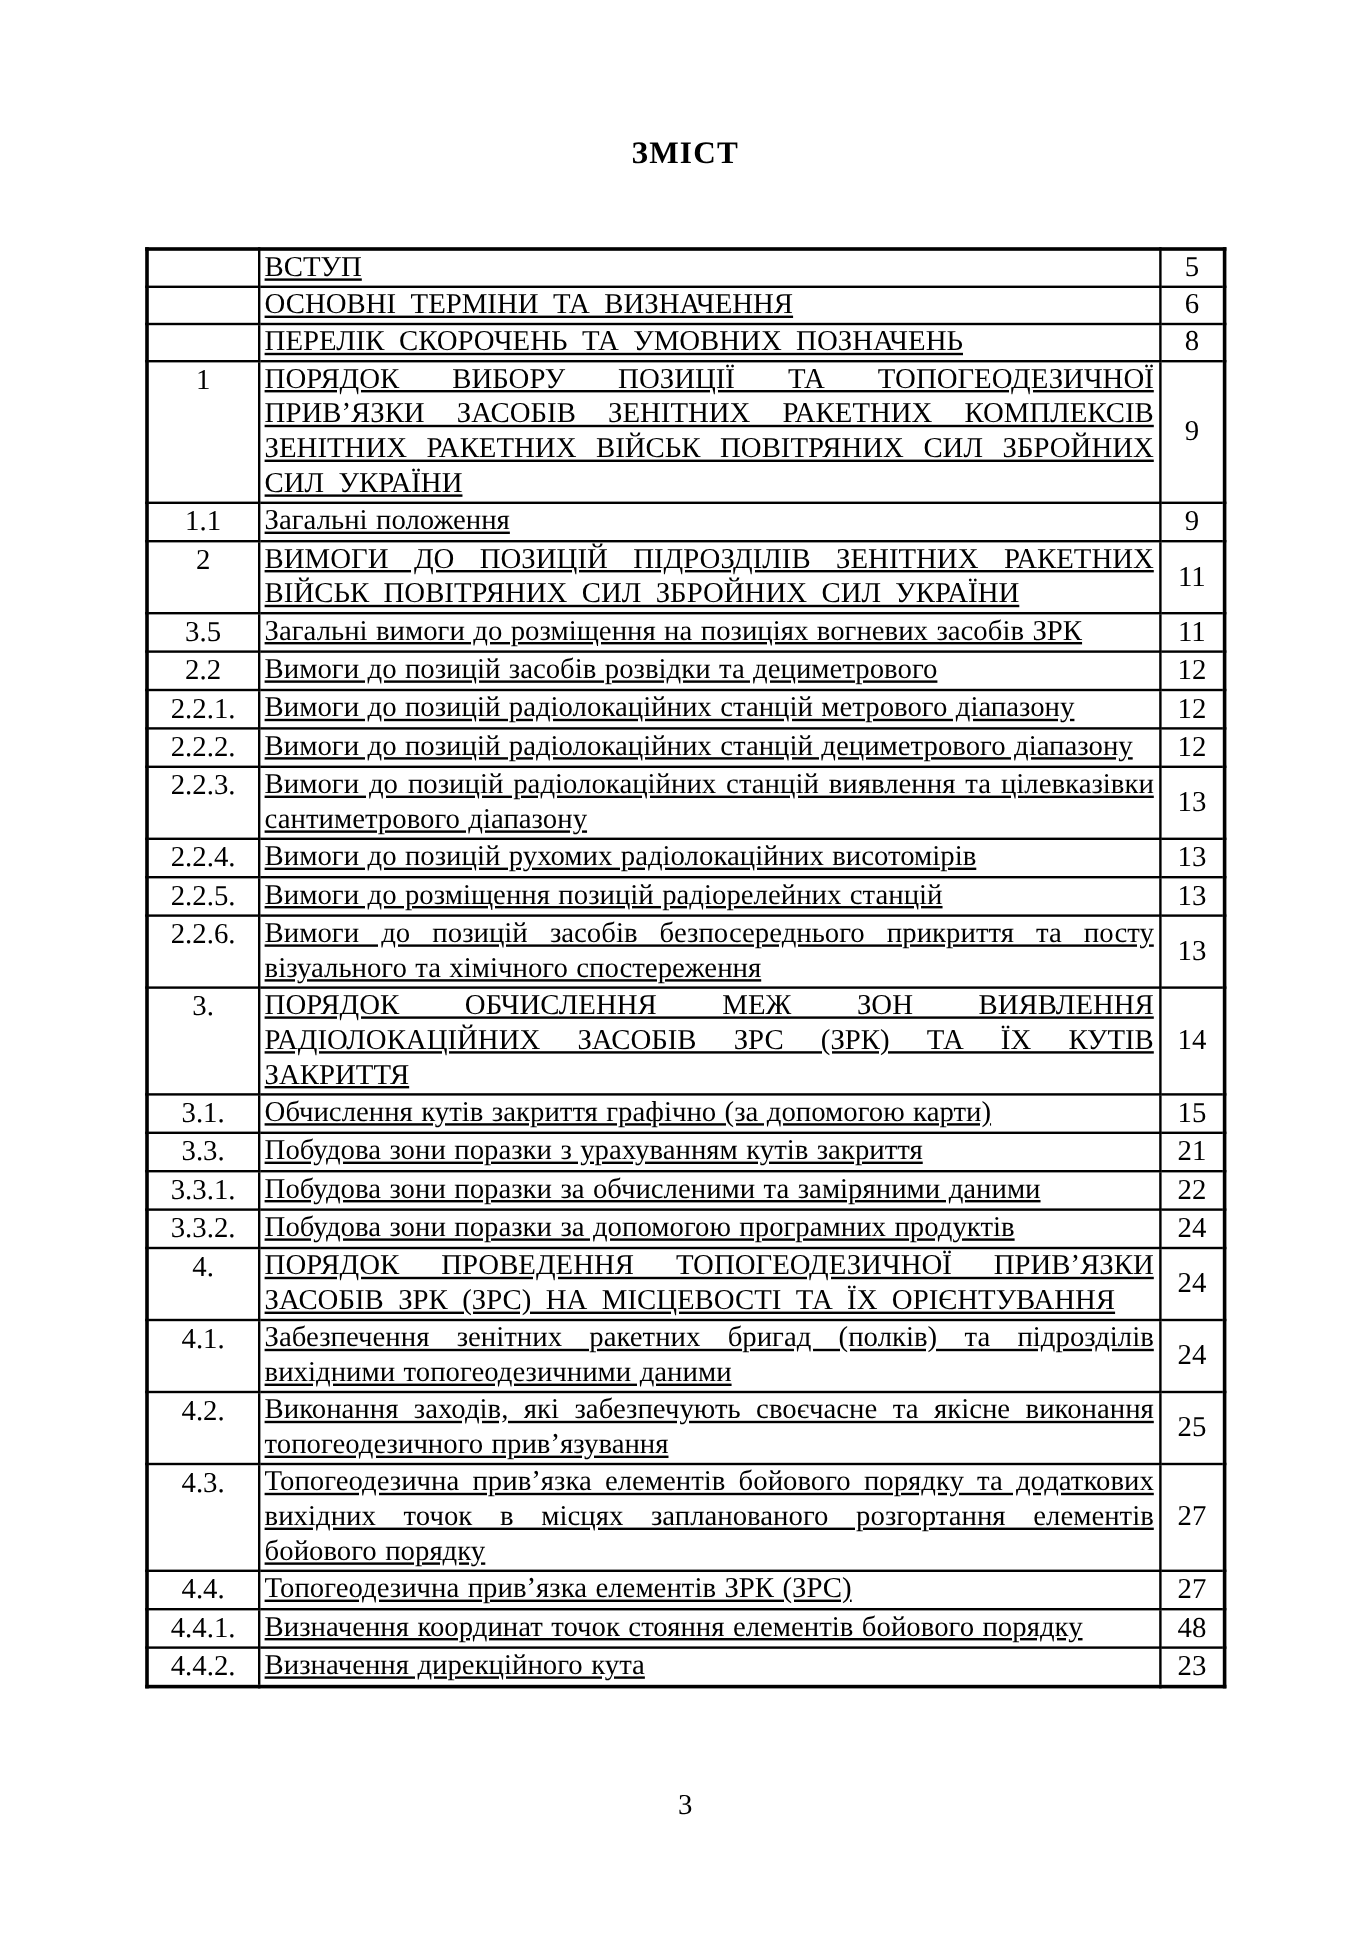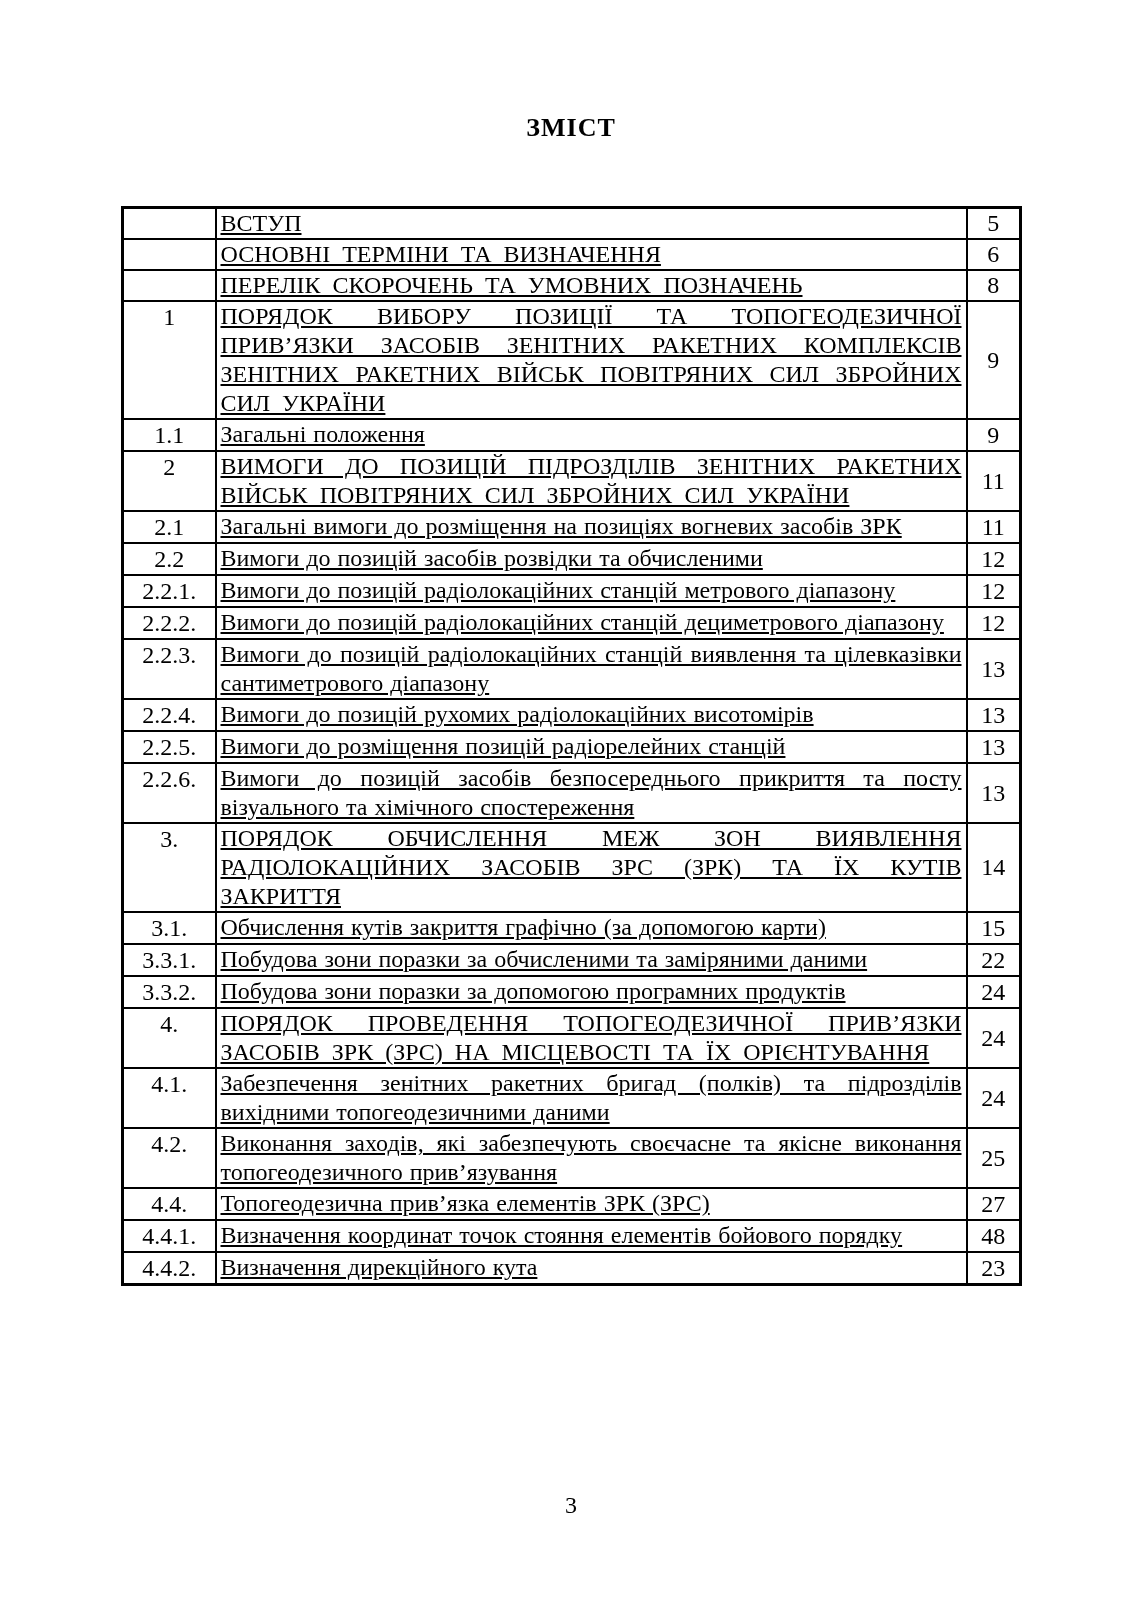--- a/index.html
+++ b/index.html
@@ -101,27 +101,27 @@
         <td class="num">1.1</td>
         <td class="title">Загальні положення</td>
         <td class="page">9</td>
       </tr>
       <tr class="caps">
         <td class="num">2</td>
         <td class="title">ВИМОГИ ДО ПОЗИЦІЙ ПІДРОЗДІЛІВ ЗЕНІТНИХ РАКЕТНИХ ВІЙСЬК ПОВІТРЯНИХ СИЛ ЗБРОЙНИХ СИЛ УКРАЇНИ</td>
         <td class="page">11</td>
       </tr>
       <tr>
-        <td class="num">2.1</td>
+        <td class="num">3.5</td>
         <td class="title">Загальні вимоги до розміщення на позиціях вогневих засобів ЗРК</td>
         <td class="page">11</td>
       </tr>
       <tr>
         <td class="num">2.2</td>
-        <td class="title">Вимоги до позицій засобів розвідки та обчисленими</td>
+        <td class="title">Вимоги до позицій засобів розвідки та дециметрового</td>
         <td class="page">12</td>
       </tr>
       <tr>
         <td class="num">2.2.1.</td>
         <td class="title">Вимоги до позицій радіолокаційних станцій метрового діапазону</td>
         <td class="page">12</td>
       </tr>
       <tr>
         <td class="num">2.2.2.</td>
         <td class="title">Вимоги до позицій радіолокаційних станцій дециметрового діапазону</td>
@@ -151,20 +151,25 @@
         <td class="num">3.</td>
         <td class="title">ПОРЯДОК ОБЧИСЛЕННЯ МЕЖ ЗОН ВИЯВЛЕННЯ РАДІОЛОКАЦІЙНИХ ЗАСОБІВ ЗРС (ЗРК) ТА ЇХ КУТІВ ЗАКРИТТЯ</td>
         <td class="page">14</td>
       </tr>
       <tr>
         <td class="num">3.1.</td>
         <td class="title">Обчислення кутів закриття графічно (за допомогою карти)</td>
         <td class="page">15</td>
       </tr>
       <tr>
+        <td class="num">3.3.</td>
+        <td class="title">Побудова зони поразки з урахуванням кутів закриття</td>
+        <td class="page">21</td>
+      </tr>
+      <tr>
         <td class="num">3.3.1.</td>
         <td class="title">Побудова зони поразки за обчисленими та заміряними даними</td>
         <td class="page">22</td>
       </tr>
       <tr>
         <td class="num">3.3.2.</td>
         <td class="title">Побудова зони поразки за допомогою програмних продуктів</td>
         <td class="page">24</td>
       </tr>
       <tr class="caps">
@@ -176,20 +181,25 @@
         <td class="num">4.1.</td>
         <td class="title">Забезпечення зенітних ракетних бригад (полків) та підрозділів вихідними топогеодезичними даними</td>
         <td class="page">24</td>
       </tr>
       <tr>
         <td class="num">4.2.</td>
         <td class="title">Виконання заходів, які забезпечують своєчасне та якісне виконання топогеодезичного прив’язування</td>
         <td class="page">25</td>
       </tr>
       <tr>
+        <td class="num">4.3.</td>
+        <td class="title">Топогеодезична прив’язка елементів бойового порядку та додаткових вихідних точок в місцях запланованого розгортання елементів бойового порядку</td>
+        <td class="page">27</td>
+      </tr>
+      <tr>
         <td class="num">4.4.</td>
         <td class="title">Топогеодезична прив’язка елементів ЗРК (ЗРС)</td>
         <td class="page">27</td>
       </tr>
       <tr>
         <td class="num">4.4.1.</td>
         <td class="title">Визначення координат точок стояння елементів бойового порядку</td>
         <td class="page">48</td>
       </tr>
       <tr>

